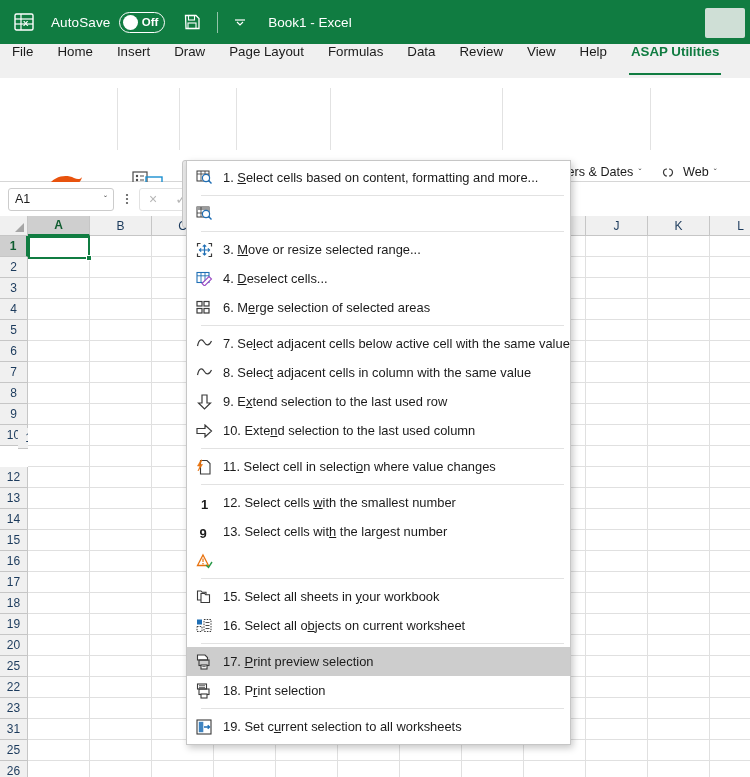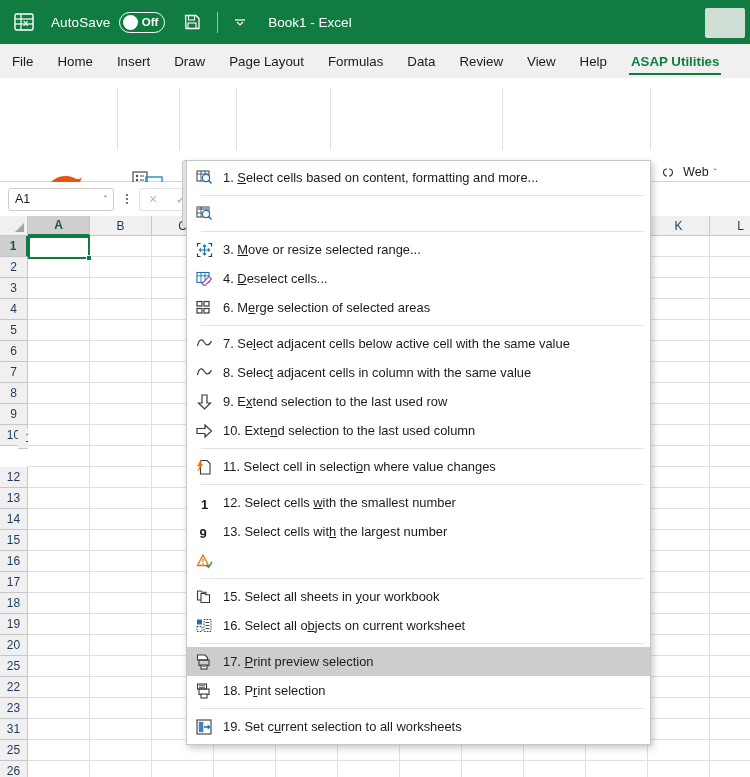--- a/index.html
+++ b/index.html
@@ -44,21 +44,21 @@
   }
 
   
   .tabbar {
     position: absolute; top: 44px; left: 0; width: 750px; height: 34px;
     background: #f0f0f0;
     display: flex; align-items: center;
     font-size: 13.3px; color: #1b1b1b;
   }
   .tab {
-    padding: 0 0; margin: 0 0; height: 34px; display:flex; align-items:center;
+    padding: 0 0; margin: 0 0; height: 34px; display:flex; align-items:flex-start;
     position: relative; white-space: nowrap;
   }
   .tab span { padding: 0 12px; }
   .tab.active { color: #107c41; font-weight: 600; }
   .tab.active::after {
     content:""; position:absolute; left:10px; right:10px; bottom: 3px;
     height: 2.2px; background: #107c41;
   }
 
   
@@ -150,21 +150,21 @@
   .activecell {
     position:absolute; border: 2px solid #107c41; background:#ffffff; z-index: 3;
   }
   .activecell .handle {
     position:absolute; right:-3.5px; bottom:-3.5px; width:6px; height:6px;
     background:#107c41; border: 1px solid #ffffff;
   }
 
   
   .dropdown {
-    position: absolute; left: 186px; top: 160px; width: 465px;
+    position: absolute; left: 186px; top: 160px; width: 385px;
     background: #ffffff;
     border: 1px solid #c6c6c6;
     box-shadow: 2px 3px 7px rgba(0,0,0,.22);
     z-index: 20;
     padding: 2px 0 3px 0;
   }
   .mi {
     position: relative; height: 29px; display:flex; align-items:center;
     font-size: 12.9px; color:#1b1b1b; padding-left: 6px; white-space: nowrap;
   }

